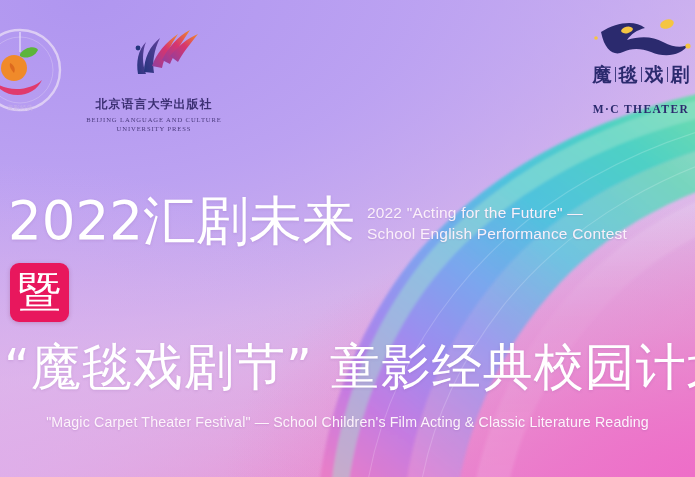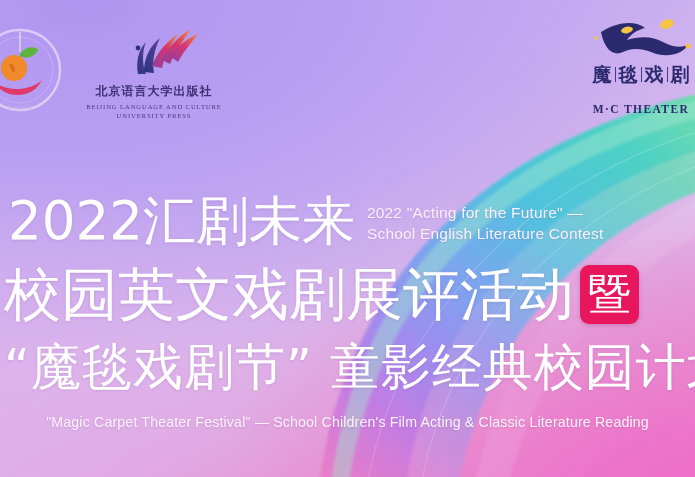--- a/index.html
+++ b/index.html
@@ -37,21 +37,21 @@
   .mct-cn span.ch{padding:0 3px;}
   .mct-cn span.bar{display:inline-block;width:1px;height:15px;background:#2b2a6e;opacity:.85;}
   .mct-en{
     color:#2b2a6e;font-weight:bold;font-size:11.5px;letter-spacing:1.4px;
     margin-top:18px;font-family:"Liberation Serif","DejaVu Serif",serif;
     white-space:nowrap;
   }
 
   .blcu-cn{
     text-align:center;color:#3b2f72;font-size:12px;font-weight:bold;
-    letter-spacing:1px;margin-top:1px;white-space:nowrap;
+    letter-spacing:1px;margin-top:14px;white-space:nowrap;
     font-family:"DejaVu Sans","Liberation Sans",sans-serif;
   }
   .blcu-en1,.blcu-en2{
     text-align:center;color:#4a3a7d;font-size:6.6px;letter-spacing:.9px;
     font-family:"Liberation Serif","DejaVu Serif",serif;white-space:nowrap;
   }
   .blcu-en1{margin-top:3px;}
   .blcu-en2{margin-top:2px;}
 
   
@@ -240,26 +240,25 @@
       <div class="mct-en">M·C THEATER</div>
     </div>
   </div>
 
   <div class="headlines">
 
     <div class="line1">
       <div class="cn1">2022汇剧未来</div>
       <div class="en-block">
         <div class="en-l">2022 "Acting for the Future" —</div>
-        <div class="en-l">School English Literature Contest</div>
+        <div class="en-l">School English Performance Contest</div>
       </div>
     </div>
 
     <div class="line2">
-      <div class="cn2">校园英文戏剧展评活动</div>
       <div class="badge">
         <span>暨</span>
       </div>
     </div>
 
     <div class="line3">
       <div class="cn3">“魔毯戏剧节”  童影经典校园计划</div>
     </div>
 
     <div class="line4">

